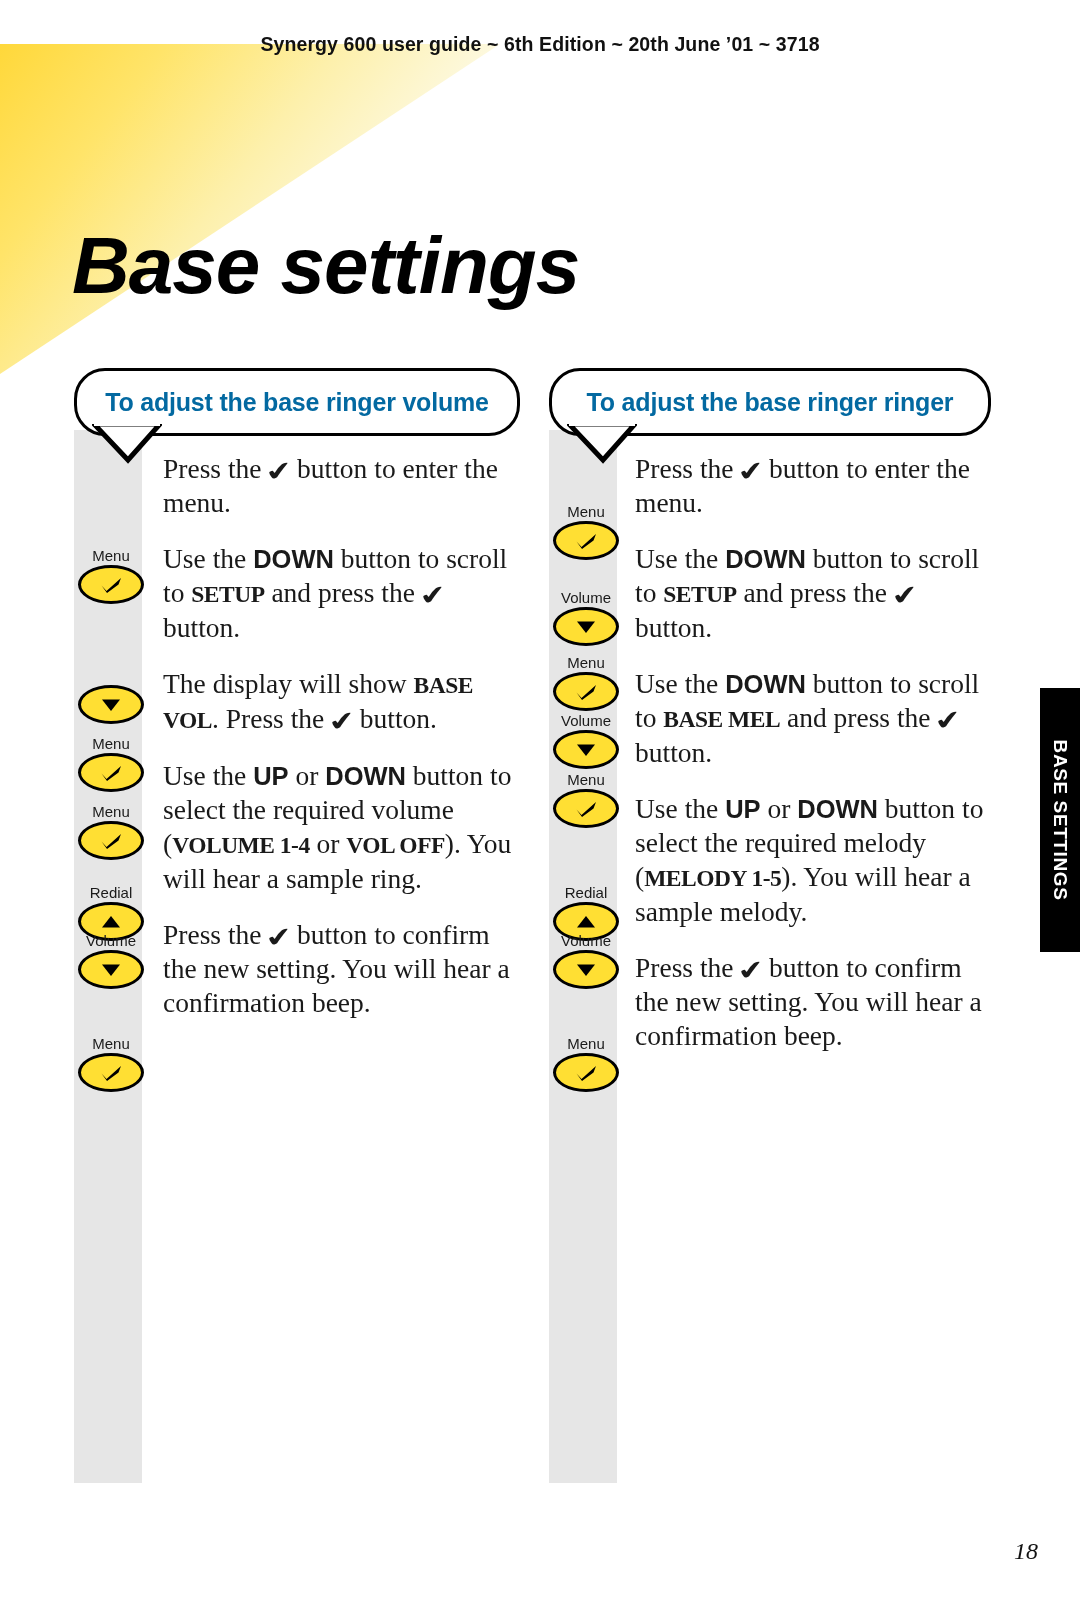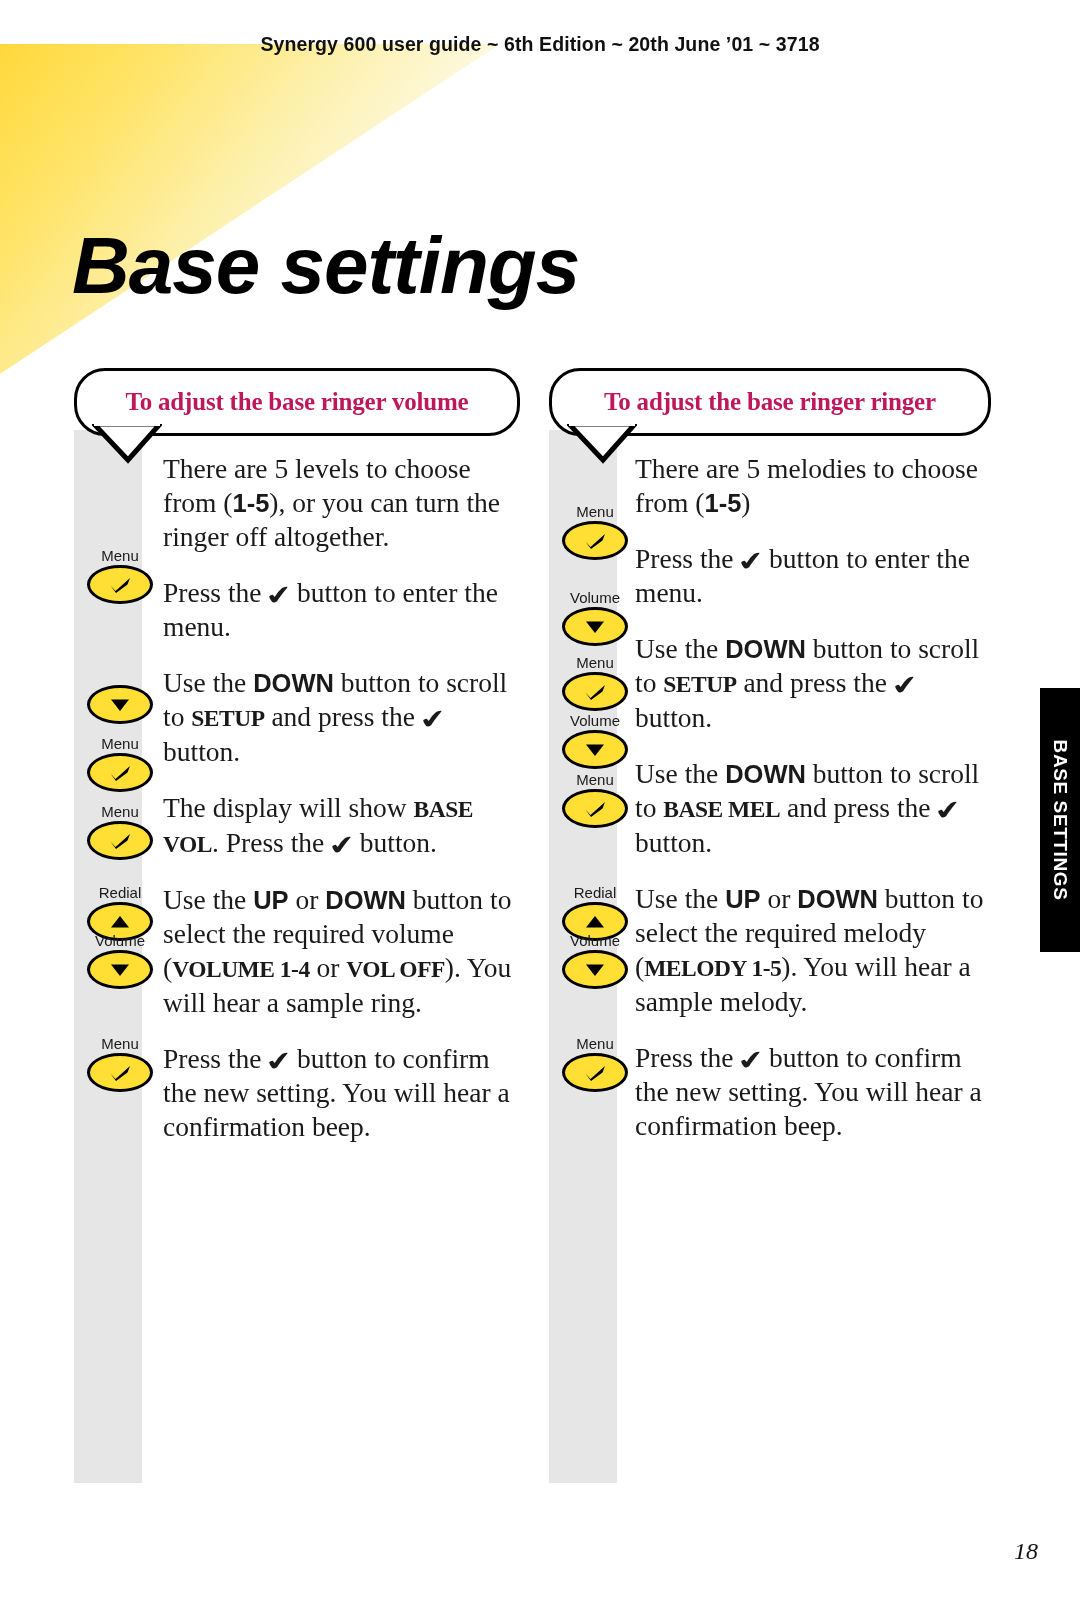--- a/index.html
+++ b/index.html
@@ -49,22 +49,22 @@
   
   .callout{
     position:relative;z-index:3;
     height:62px;
     border:3px solid #000;
     border-radius:31px;
     background:#fff;
     display:flex;align-items:center;justify-content:center;
   }
   .callout .label{
-    font-family:Liberation Serif, serif;
-    font-weight:bold;font-size:25px;color:#be185d;
+    font-family:Liberation Sans, sans-serif;
+    font-weight:bold;font-size:25px;color:#0369a1;
     letter-spacing:-0.2px;
     white-space:nowrap;
   }
   .callout-tail{
     position:absolute;left:18px;top:56px;width:70px;height:40px;z-index:4;
   }
 
   
   .body-col{
     position:absolute;top:84px;
@@ -78,21 +78,21 @@
     font-family:Liberation Serif, serif;
     font-weight:bold;font-size:23.5px;letter-spacing:-0.5px;
   }
   .chk{
     display:inline-block;font-size:26px;line-height:1;
     transform:translateY(2px) scaleX(1.25) rotate(-8deg);
     font-family:"DejaVu Sans", sans-serif;font-weight:bold;
   }
 
   
-  .btn-group{position:absolute;left:12px;width:68px;text-align:center;}
+  .btn-group{position:absolute;left:3px;width:68px;text-align:center;}
   .btn-cap{
     font-family:"Liberation Sans", sans-serif;
     font-size:15px;color:#1a1a1a;line-height:16px;
     margin-bottom:1px;
   }
   .btn-oval{
     width:60px;height:33px;margin:0 auto;
     border:3px solid #000;border-radius:50%;
     background:#ffdf33;
     display:flex;align-items:center;justify-content:center;
@@ -190,21 +190,20 @@
       <div class="btn-group" style="top: 668px;">
         <div class="btn-cap">Menu</div>
         <div class="btn-oval" style="background: rgb(255, 223, 51);">
           <svg width="26" height="20" viewBox="0 0 26 20">
             <path d="M3.5 10.5 L8.5 16 L23 3 L20.5 9.5 L9 18 Z" fill="#000"></path>
           </svg>
         </div>
       </div>
     </div>
   <div class="body-col">
-      <p class="para">There are 5 levels to choose from (<span class="b">1-5</span>), or you can turn the ringer off altogether.</p>
       <p class="para">Press the <span class="chk">✔</span> button to enter the menu.</p>
       <p class="para">Use the <span class="b">DOWN</span> button to scroll to <span class="lcd">SETUP</span> and press the <span class="chk">✔</span> button.</p>
       <p class="para">The display will show <span class="lcd">BASE VOL</span>. Press the <span class="chk">✔</span> button.</p>
       <p class="para">Use the <span class="b">UP</span> or <span class="b">DOWN</span> button to select the required volume (<span class="lcd">VOLUME 1-4</span> or <span class="lcd">VOL OFF</span>). You will hear a sample ring.</p>
       <p class="para">Press the <span class="chk">✔</span> button to confirm the new setting. You will hear a confirmation beep.</p>
     </div>
 </section>
 
 <section class="column" id="column-right">
   <div class="gray-band"></div>
@@ -277,21 +276,20 @@
       <div class="btn-group" style="top: 668px;">
         <div class="btn-cap">Menu</div>
         <div class="btn-oval" style="background: rgb(255, 223, 51);">
           <svg width="26" height="20" viewBox="0 0 26 20">
             <path d="M3.5 10.5 L8.5 16 L23 3 L20.5 9.5 L9 18 Z" fill="#000"></path>
           </svg>
         </div>
       </div>
     </div>
   <div class="body-col">
-      <p class="para">There are 5 melodies to choose from (<span class="b">1-5</span>)</p>
       <p class="para">Press the <span class="chk">✔</span> button to enter the menu.</p>
       <p class="para">Use the <span class="b">DOWN</span> button to scroll to <span class="lcd">SETUP</span> and press the <span class="chk">✔</span> button.</p>
       <p class="para">Use the <span class="b">DOWN</span> button to scroll to <span class="lcd">BASE MEL</span> and press the <span class="chk">✔</span> button.</p>
       <p class="para">Use the <span class="b">UP</span> or <span class="b">DOWN</span> button to select the required melody (<span class="lcd">MELODY 1-5</span>). You will hear a sample melody.</p>
       <p class="para">Press the <span class="chk">✔</span> button to confirm the new setting. You will hear a confirmation beep.</p>
     </div>
 </section>
 
 <div id="side-tab">
   <span class="tab-text">BASE SETTINGS</span>

